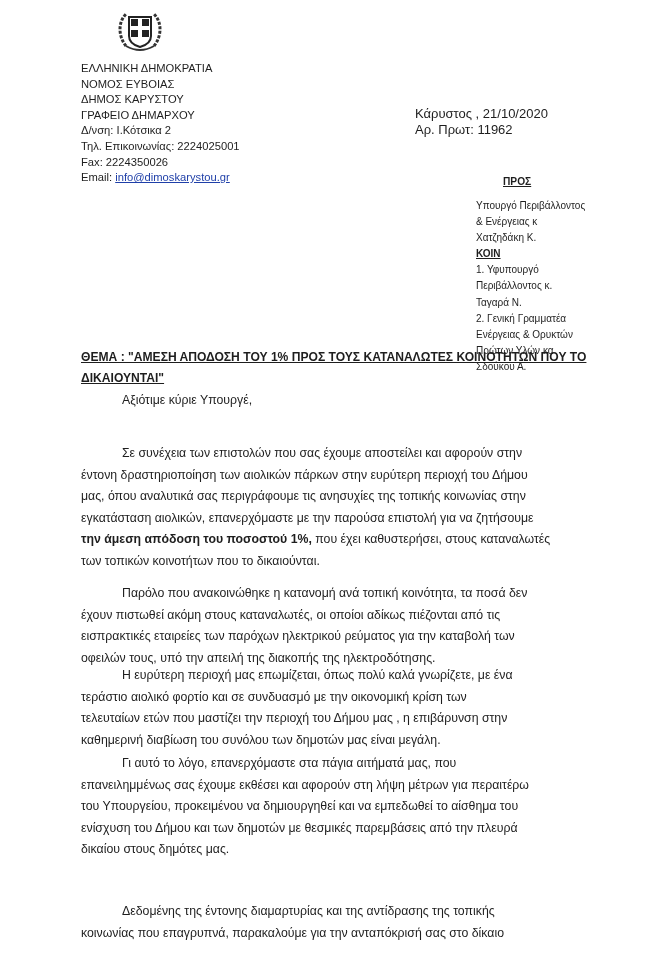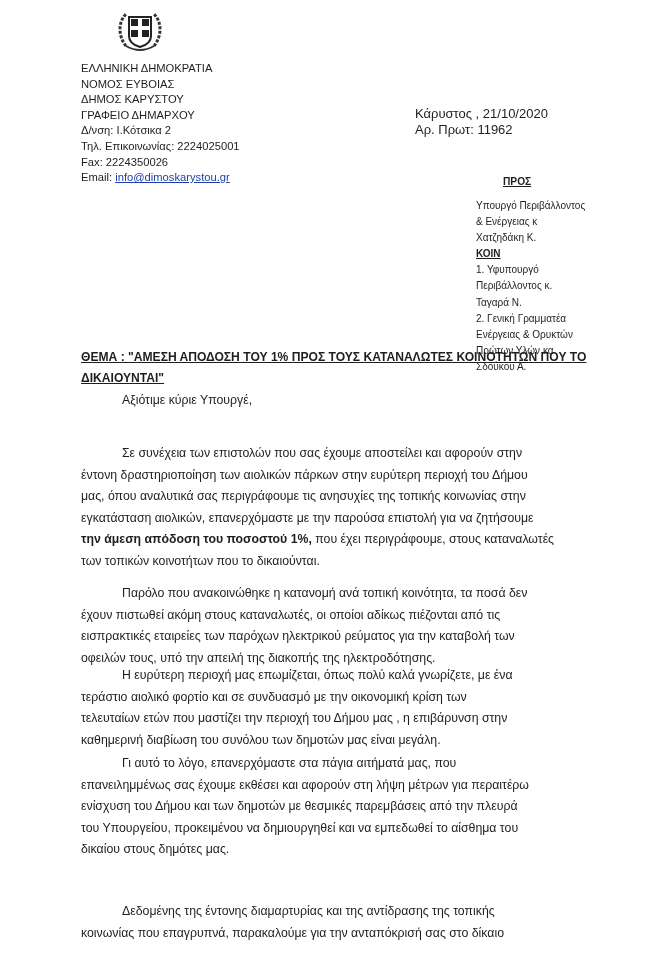--- a/index.html
+++ b/index.html
@@ -77,42 +77,42 @@
   <div>ΔΙΚΑΙΟΥΝΤΑΙ"</div>
 </div>
 
 <div class="greeting">Αξιότιμε κύριε Υπουργέ,</div>
 
 <div class="para" style="top:423px">
   <div class="line indent">Σε συνέχεια των επιστολών που σας έχουμε αποστείλει και αφορούν στην</div>
   <div class="line">έντονη δραστηριοποίηση των αιολικών πάρκων στην ευρύτερη περιοχή του Δήμου</div>
   <div class="line">μας, όπου αναλυτικά σας περιγράφουμε τις ανησυχίες της τοπικής κοινωνίας στην</div>
   <div class="line">εγκατάσταση αιολικών, επανερχόμαστε με την παρούσα επιστολή για να ζητήσουμε</div>
-  <div class="line"><b>την άμεση απόδοση του ποσοστού 1%,</b><span> που έχει περιγράφουμε, στους καταναλωτές</span></div>
+  <div class="line"><b>την άμεση απόδοση του ποσοστού 1%,</b><span> που έχει καθυστερήσει, στους καταναλωτές</span></div>
   <div class="line">των τοπικών κοινοτήτων που το δικαιούνται.</div>
 </div>
 
 <div class="para" style="top:563px">
   <div class="line indent">Παρόλο που ανακοινώθηκε η κατανομή ανά τοπική κοινότητα, τα ποσά δεν</div>
   <div class="line">έχουν πιστωθεί ακόμη στους καταναλωτές, οι οποίοι αδίκως πιέζονται από τις</div>
   <div class="line">εισπρακτικές εταιρείες των παρόχων ηλεκτρικού ρεύματος για την καταβολή των</div>
   <div class="line">οφειλών τους, υπό την απειλή της διακοπής της ηλεκτροδότησης.</div>
 </div>
 
 <div class="para" style="top:645px">
   <div class="line indent">Η ευρύτερη περιοχή μας επωμίζεται, όπως πολύ καλά γνωρίζετε,  με ένα</div>
   <div class="line">τεράστιο αιολικό φορτίο και σε συνδυασμό με  την οικονομική κρίση των</div>
   <div class="line">τελευταίων ετών που μαστίζει την περιοχή του Δήμου μας , η επιβάρυνση στην</div>
   <div class="line">καθημερινή διαβίωση του συνόλου των δημοτών μας είναι μεγάλη.</div>
 </div>
 
 <div class="para" style="top:733px">
   <div class="line indent">Γι αυτό το λόγο, επανερχόμαστε στα πάγια αιτήματά μας, που</div>
   <div class="line">επανειλημμένως σας έχουμε εκθέσει και αφορούν στη λήψη μέτρων για περαιτέρω</div>
+  <div class="line">του Υπουργείου, προκειμένου να δημιουργηθεί και να εμπεδωθεί  το αίσθημα του</div>
   <div class="line">ενίσχυση του Δήμου και των δημοτών με θεσμικές παρεμβάσεις από την πλευρά</div>
-  <div class="line">του Υπουργείου, προκειμένου να δημιουργηθεί και να εμπεδωθεί  το αίσθημα του</div>
   <div class="line">δικαίου στους δημότες μας.</div>
 </div>
 
 <div class="para" style="top:881px">
   <div class="line indent">Δεδομένης της έντονης διαμαρτυρίας και της αντίδρασης της τοπικής</div>
   <div class="line">κοινωνίας που επαγρυπνά, παρακαλούμε για την ανταπόκρισή σας στο δίκαιο</div>
 </div>
 
 </body></html>

